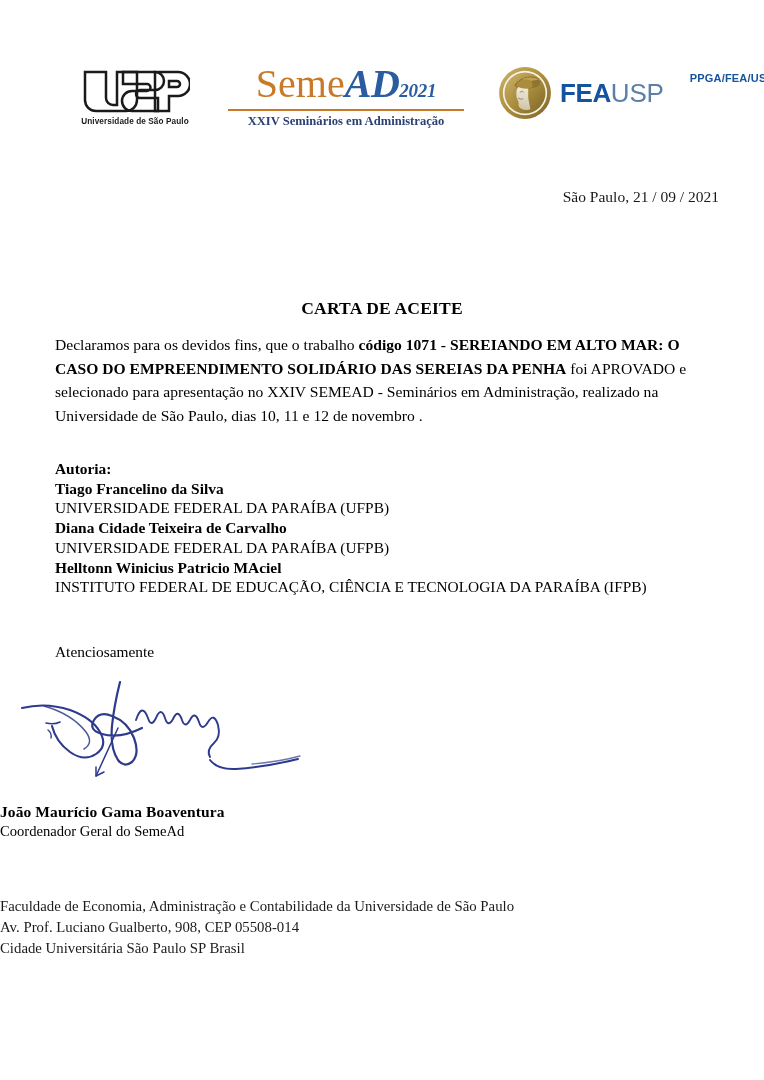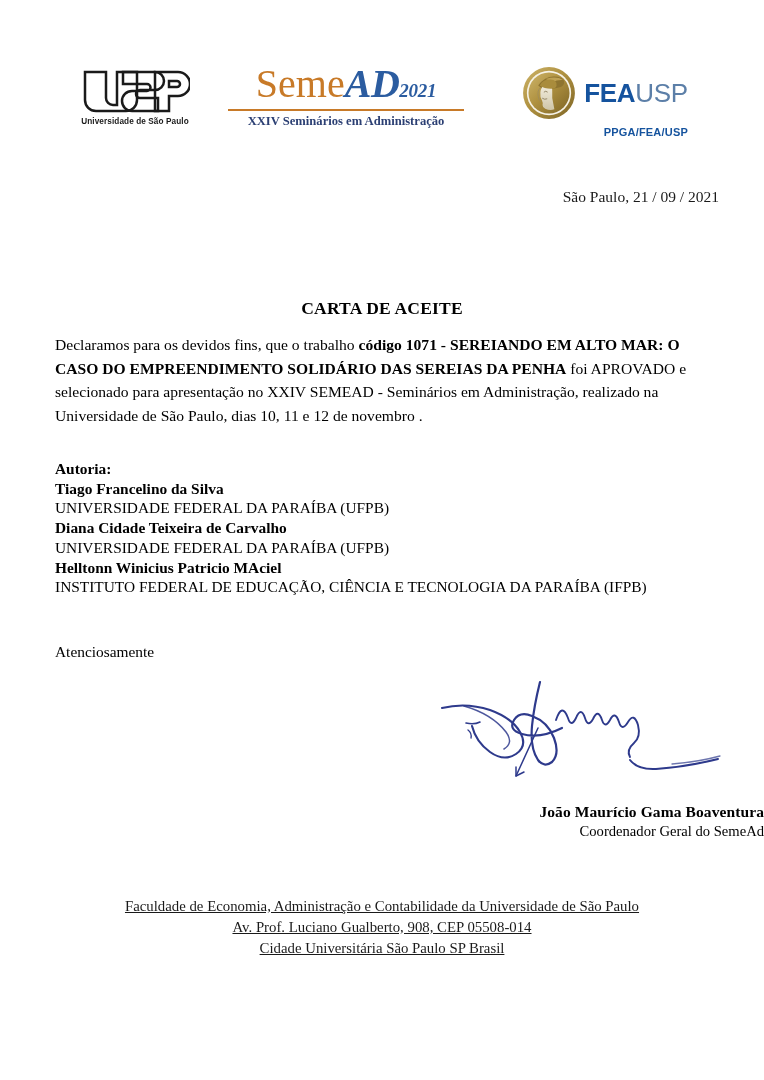--- a/index.html
+++ b/index.html
@@ -101,22 +101,22 @@
     font-size: 12.6px;
     font-weight: 700;
     color: #2B3F73;
     white-space: nowrap;
   }
 
   
   .fea-logo {
     width: 190px;
     display: flex;
-    flex-direction: column;
-    align-items: flex-end;
+    flex-direction: row;
+    align-items: flex-start;
     padding-top: 4px;
   }
   .fea-top {
     display: flex;
     align-items: center;
     gap: 8px;
   }
   .fea-medal {
     width: 54px;
     height: 54px;
@@ -193,21 +193,21 @@
   }
 
   
   .signature-block {
     position: absolute;
     top: 668px;
     left: 0;
     width: 764px;
     display: flex;
     flex-direction: column;
-    align-items: flex-end;
+    align-items: flex-start;
   }
   .signature-ink {
     width: 330px;
     height: 125px;
     margin-left: 14px;
   }
   .sig-name {
     font-size: 15.5px;
     font-weight: 700;
     margin-top: 10px;
@@ -218,25 +218,23 @@
     font-weight: 400;
     margin-top: 2px;
   }
 
   
   .footer {
     position: absolute;
     top: 896px;
     left: 0;
     width: 764px;
-    text-align: center;
     font-size: 14.8px;
     line-height: 1.42;
     color: #1a1a1a;
-    text-decoration: underline;
   }
 </style>
 </head>
 <body>
 
 <div class="page">
 
   <div class="logo-bar">
 
     <div class="usp-logo">

